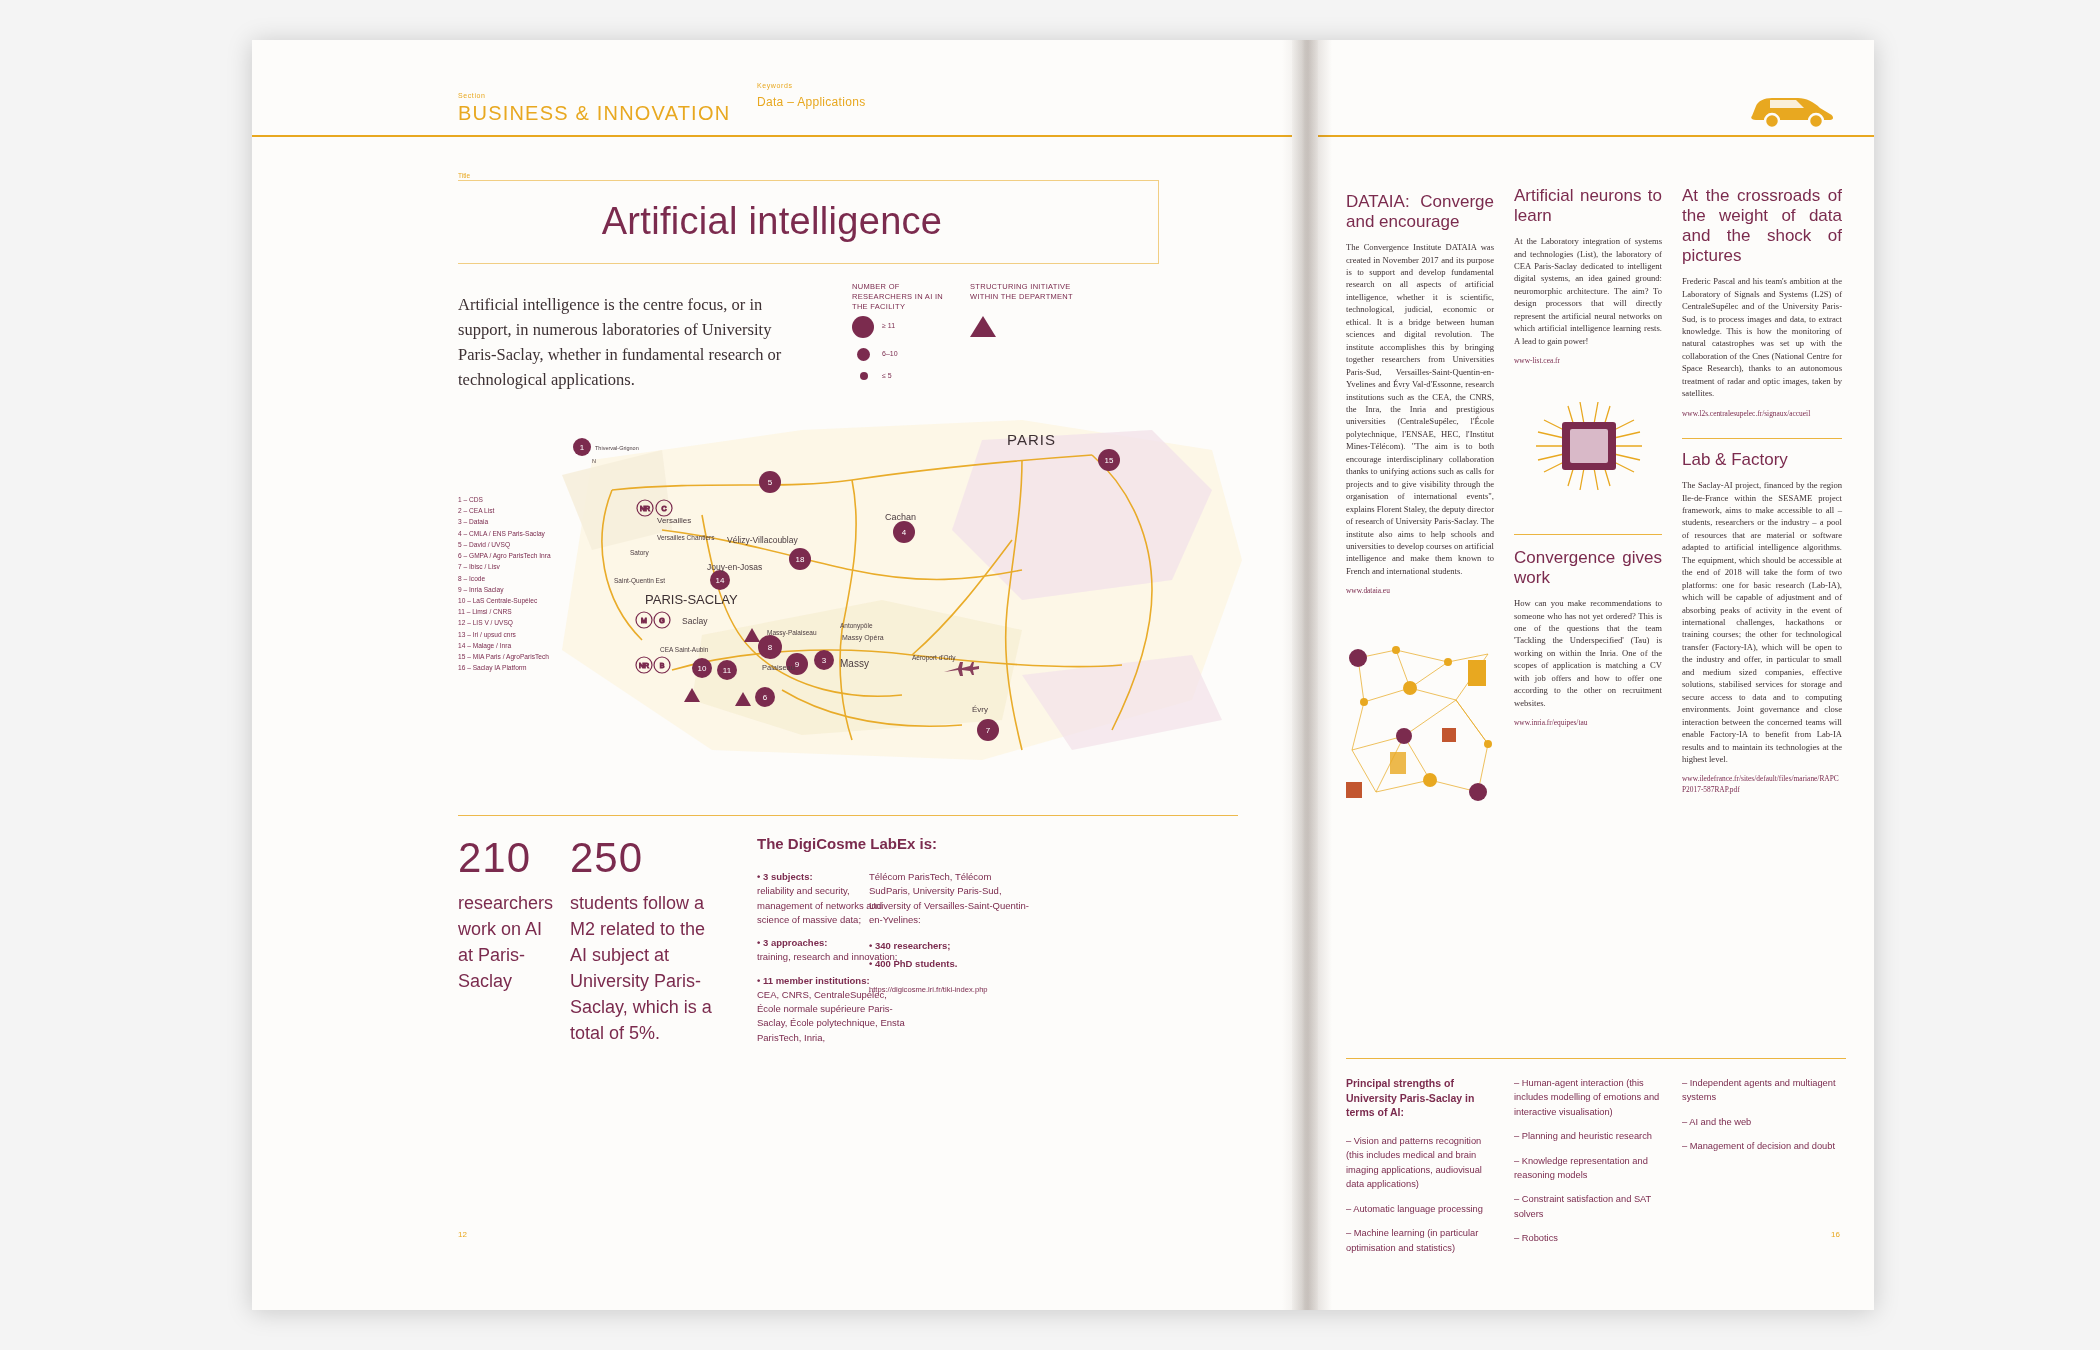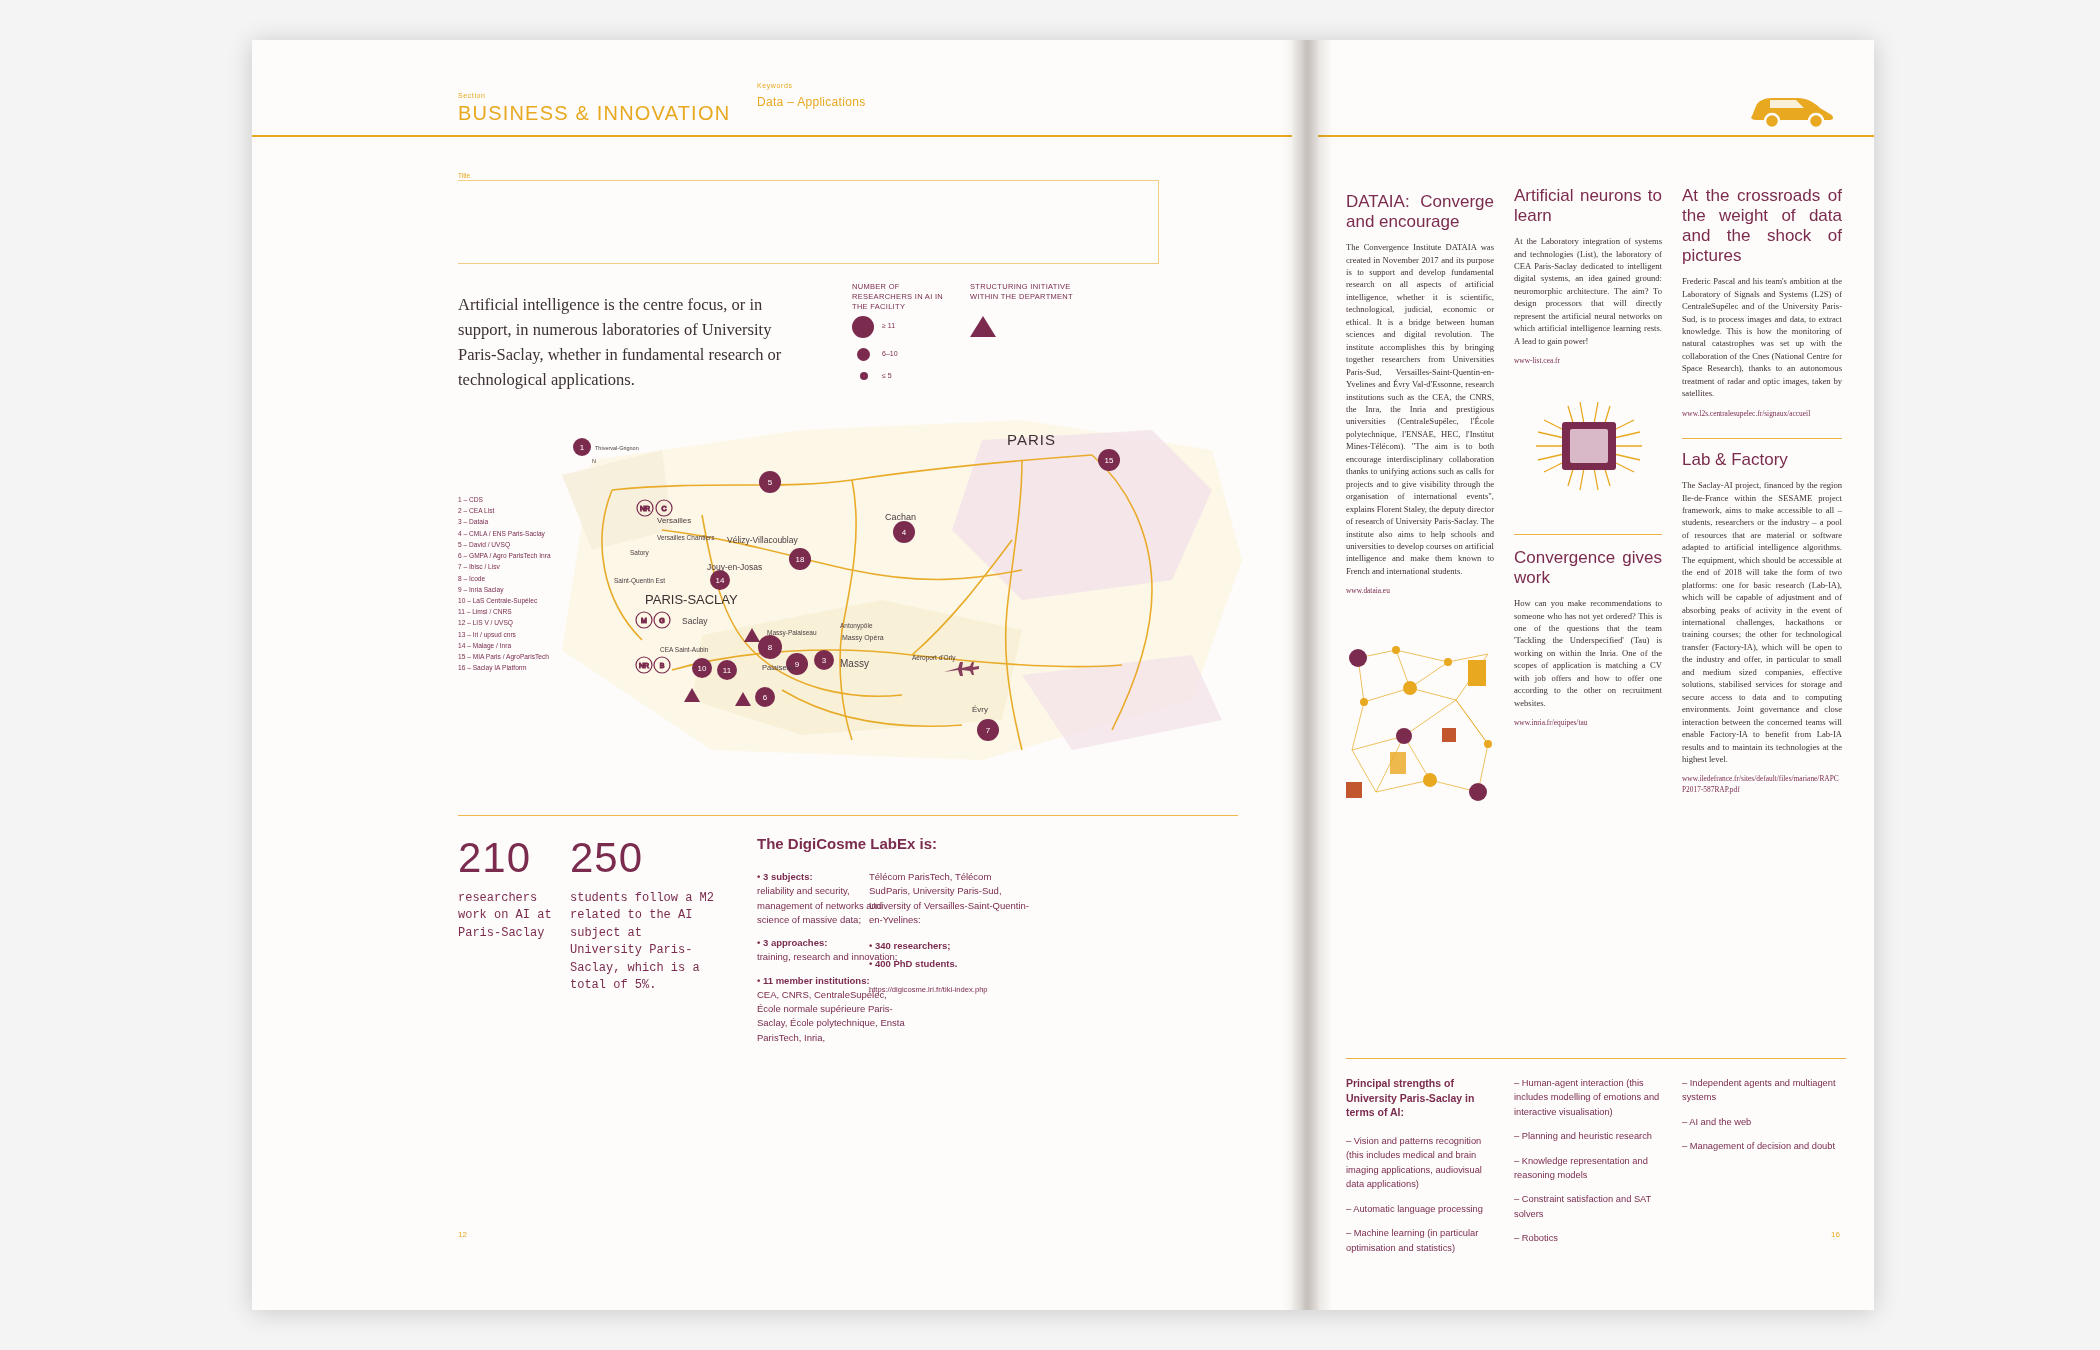--- a/index.html
+++ b/index.html
@@ -66,21 +66,21 @@
 
   
   .mapwrap{position:absolute;left:300px;top:380px;width:700px;height:345px;}
   .map-legend{position:absolute;left:206px;top:455px;width:96px;
               font-family:"Liberation Sans",sans-serif;font-size:6.6px;line-height:1.55;color:var(--plum);}
   .map-legend div{margin-bottom:1px;}
 
   
   .rule-bot{position:absolute;left:206px;top:775px;width:780px;height:1px;background:rgba(232,168,32,.8);}
   .bignum{position:absolute;font-family:"Liberation Sans",sans-serif;font-size:42px;color:var(--plum);letter-spacing:1px;}
-  .statxt{position:absolute;font-family:Liberation Mono, monospace;font-size:12px;line-height:1.45;color:var(--plum);}
+  .statxt{position:absolute;font-family:Liberation Sans, sans-serif;font-size:18px;line-height:1.45;color:var(--plum);}
   .digicosme-h{position:absolute;left:505px;top:795px;font-family:"Liberation Sans",sans-serif;
                font-size:15px;color:var(--plum);font-weight:700;}
   .dg-col1{position:absolute;left:505px;top:830px;width:150px;font-family:"Liberation Sans",sans-serif;
            font-size:9.5px;line-height:1.5;color:var(--plum);}
   .dg-col2{position:absolute;left:617px;top:830px;width:160px;font-family:"Liberation Sans",sans-serif;
            font-size:9.5px;line-height:1.5;color:var(--plum);}
   .dg-col1 b,.dg-col2 b{font-weight:700;}
 
   
   .car{position:absolute;right:36px;top:48px;width:92px;height:42px;}
@@ -112,20 +112,21 @@
 
     <div class="leftpage">
       <div class="hdr-rule"></div>
       <div class="sec-tag">Section</div>
       <div class="sec-title">BUSINESS &amp; INNOVATION</div>
       <div class="kw-tag">Keywords</div>
       <div class="kw-text">Data – Applications</div>
 
       <div class="title-tag">Title</div>
       <div class="title-box"></div>
+      <div class="main-title">Artificial intelligence</div>
 
       <div class="lede">Artificial intelligence is the centre focus, or in support, in numerous laboratories of University Paris-Saclay, whether in fundamental research or technological applications.</div>
 
       <div class="leg-h1">NUMBER OF RESEARCHERS IN AI IN THE FACILITY</div>
       <div class="leg-h2">STRUCTURING INITIATIVE WITHIN THE DEPARTMENT</div>
       <div class="dot d1"></div>
       <div class="dot d2"></div>
       <div class="dot d3"></div>
       <div class="leg-l" style="left:630px;top:282px;">≥ 11</div>
       <div class="leg-l" style="left:630px;top:310px;">6–10</div>

